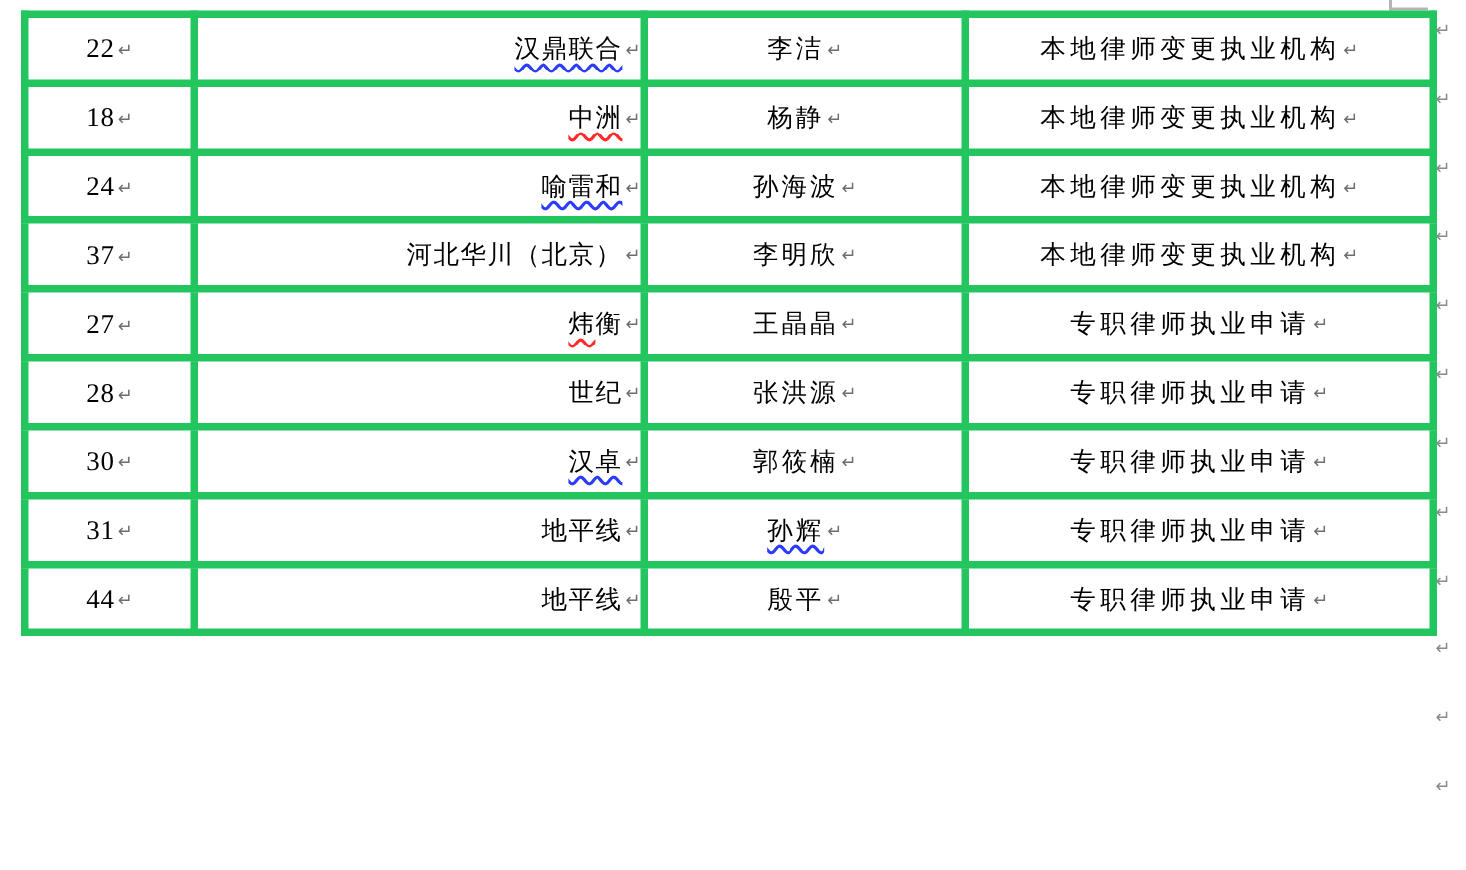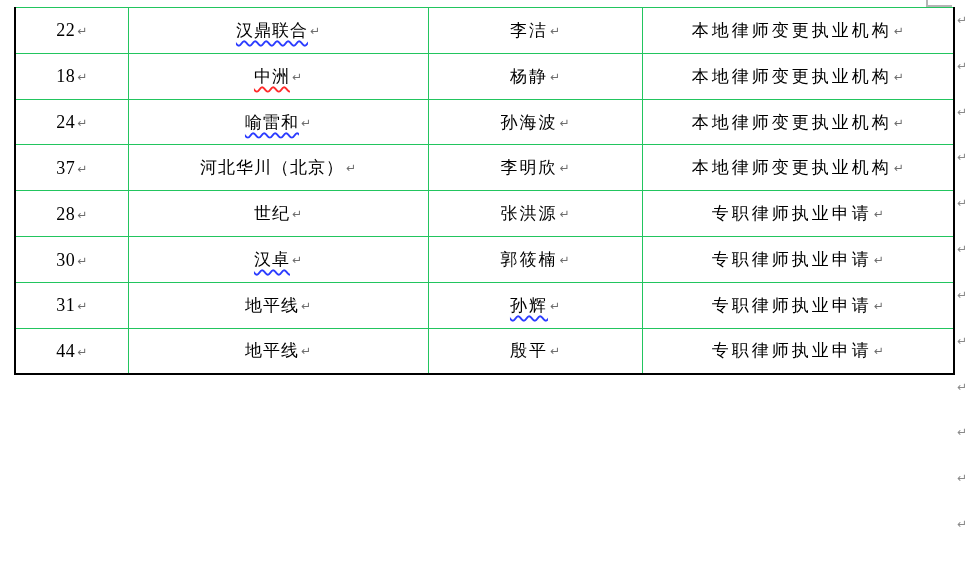--- a/index.html
+++ b/index.html
@@ -6,26 +6,26 @@
   body{
     width:977px;height:580px;position:relative;background:#ffffff;overflow:hidden;
     font-family:"Liberation Serif","DejaVu Serif",serif;color:#000;
   }
   table[data-name="approval-table"]{
     position:absolute;left:14px;top:7px;width:939px;
     border-collapse:collapse;table-layout:fixed;
     border:1px solid #000;border-left-width:2px;border-right-width:2px;border-bottom-width:2px;
   }
   td{
-    border:1px solid #22c55e;text-align:center;vertical-align:middle;padding:0;
+    border:5px solid #22c55e;text-align:center;vertical-align:middle;padding:0;
     font-size:17px;line-height:1;white-space:nowrap;overflow:visible;
   }
   tr{height:45.83px;}
   td.no-cell{font-size:18px;letter-spacing:0.5px;}
-  td.firm-cell{letter-spacing:1px;}
+  td.firm-cell{letter-spacing:1px;text-align:right;}
   td.name-cell{letter-spacing:2px;}
   td.type-cell{letter-spacing:3px;text-align:center;}
   .wavy-blue{
     text-decoration-line:underline;text-decoration-style:wavy;
     text-decoration-color:var(--grammar-blue,#2b3cff);
     text-decoration-thickness:1.5px;text-underline-offset:4px;
   }
   .wavy-red{
     text-decoration-line:underline;text-decoration-style:wavy;
     text-decoration-color:var(--spell-red,#ff2a2a);
@@ -76,20 +76,26 @@
         <td class="name-cell" data-name="lawyer-name-cell"><span class="" data-name="lawyer-name">孙海波</span><span class="pmark" data-name="paragraph-mark-icon">↵</span></td>
         <td class="type-cell" data-name="application-type-cell"><span data-name="application-type">本地律师变更执业机构</span><span class="pmark" data-name="paragraph-mark-icon">↵</span></td>
       </tr>
       <tr data-name="table-row">
         <td class="no-cell" data-name="row-number-cell"><span data-name="row-number">37</span><span class="pmark" data-name="paragraph-mark-icon">↵</span></td>
         <td class="firm-cell" data-name="firm-cell"><span class="" data-name="firm-name-wavy"></span><span data-name="firm-name">河北华川（北京）</span><span class="pmark" data-name="paragraph-mark-icon">↵</span></td>
         <td class="name-cell" data-name="lawyer-name-cell"><span class="" data-name="lawyer-name">李明欣</span><span class="pmark" data-name="paragraph-mark-icon">↵</span></td>
         <td class="type-cell" data-name="application-type-cell"><span data-name="application-type">本地律师变更执业机构</span><span class="pmark" data-name="paragraph-mark-icon">↵</span></td>
       </tr>
       <tr data-name="table-row">
+        <td class="no-cell" data-name="row-number-cell"><span data-name="row-number">27</span><span class="pmark" data-name="paragraph-mark-icon">↵</span></td>
+        <td class="firm-cell" data-name="firm-cell"><span class="wavy-red" data-name="firm-name-wavy">炜</span><span data-name="firm-name">衡</span><span class="pmark" data-name="paragraph-mark-icon">↵</span></td>
+        <td class="name-cell" data-name="lawyer-name-cell"><span class="" data-name="lawyer-name">王晶晶</span><span class="pmark" data-name="paragraph-mark-icon">↵</span></td>
+        <td class="type-cell" data-name="application-type-cell"><span data-name="application-type">专职律师执业申请</span><span class="pmark" data-name="paragraph-mark-icon">↵</span></td>
+      </tr>
+      <tr data-name="table-row">
         <td class="no-cell" data-name="row-number-cell"><span data-name="row-number">28</span><span class="pmark" data-name="paragraph-mark-icon">↵</span></td>
         <td class="firm-cell" data-name="firm-cell"><span class="" data-name="firm-name-wavy"></span><span data-name="firm-name">世纪</span><span class="pmark" data-name="paragraph-mark-icon">↵</span></td>
         <td class="name-cell" data-name="lawyer-name-cell"><span class="" data-name="lawyer-name">张洪源</span><span class="pmark" data-name="paragraph-mark-icon">↵</span></td>
         <td class="type-cell" data-name="application-type-cell"><span data-name="application-type">专职律师执业申请</span><span class="pmark" data-name="paragraph-mark-icon">↵</span></td>
       </tr>
       <tr data-name="table-row">
         <td class="no-cell" data-name="row-number-cell"><span data-name="row-number">30</span><span class="pmark" data-name="paragraph-mark-icon">↵</span></td>
         <td class="firm-cell" data-name="firm-cell"><span class="wavy-blue" data-name="firm-name-wavy">汉卓</span><span data-name="firm-name"></span><span class="pmark" data-name="paragraph-mark-icon">↵</span></td>
         <td class="name-cell" data-name="lawyer-name-cell"><span class="" data-name="lawyer-name">郭筱楠</span><span class="pmark" data-name="paragraph-mark-icon">↵</span></td>
         <td class="type-cell" data-name="application-type-cell"><span data-name="application-type">专职律师执业申请</span><span class="pmark" data-name="paragraph-mark-icon">↵</span></td>

